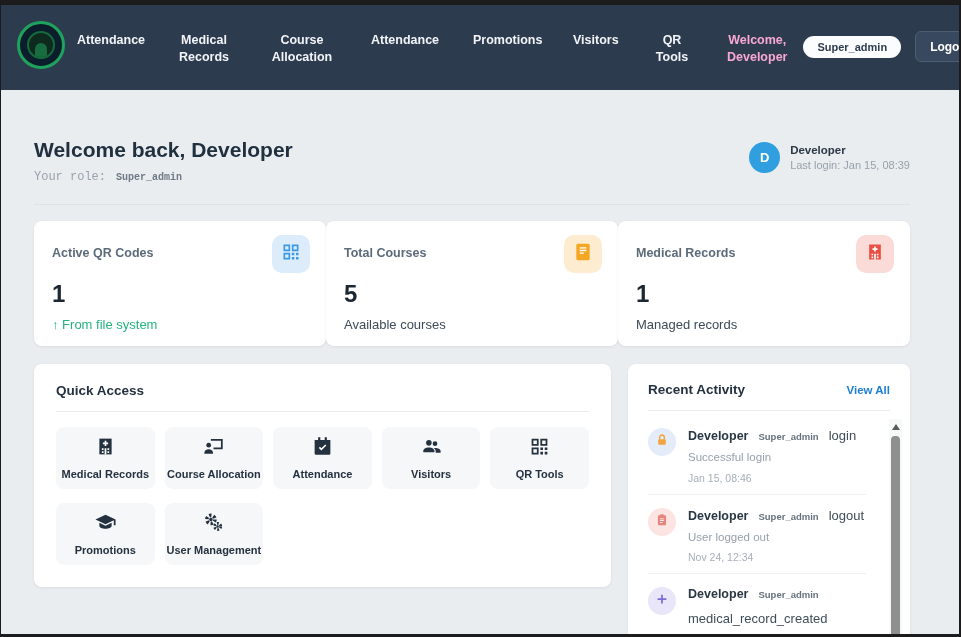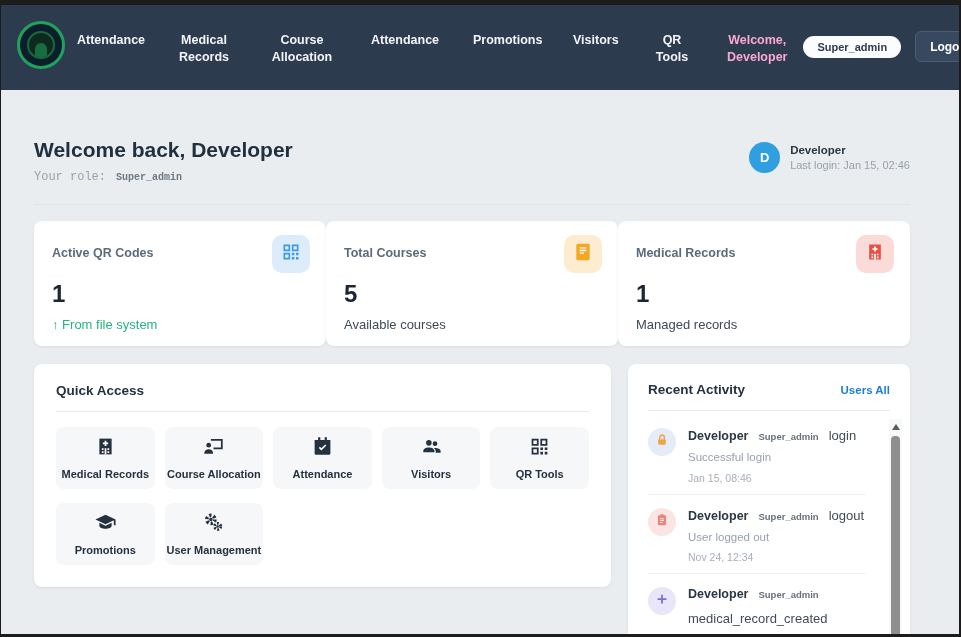--- a/index.html
+++ b/index.html
@@ -119,21 +119,21 @@
         <h1>Welcome back, Developer</h1>
         <div class="role-line">
           <span>Your role:</span>
           <span class="role-small">Super_admin</span>
         </div>
       </div>
       <div class="user-chip">
         <div class="avatar">D</div>
         <div>
           <div class="user-name">Developer</div>
-          <div class="user-login">Last login: Jan 15, 02:46</div>
+          <div class="user-login">Last login: Jan 15, 08:39</div>
         </div>
       </div>
     </section>
 
     <section class="stats-row">
 
       <div class="stat-card">
         <div class="stat-title">Active QR Codes</div>
         <div class="stat-iconbox" style="background: rgb(220, 236, 251); color: rgb(59, 154, 225);">
           <span>
@@ -255,21 +255,21 @@
             </span>
             <span class="qa-label">User Management</span>
           </div>
 
         </div>
       </div>
 
       <div class="panel recent-activity">
         <div class="ra-head">
           <span class="panel-title">Recent Activity</span>
-          <span class="view-all">Users All</span>
+          <span class="view-all">View All</span>
         </div>
 
         <div class="ra-list">
 
           <div class="ra-item">
             <div class="ra-iconcircle" style="background: rgb(228, 236, 249); color: rgb(242, 163, 60);">
               <span>
                 <svg viewBox="0 0 24 24" width="14" height="14">
                     <path fill="none" stroke="currentColor" stroke-width="2.4" d="M8 11V7.5a4 4 0 018 0V11"></path>
                     <rect x="5.5" y="10.5" width="13" height="9.5" rx="1.8" fill="currentColor"></rect>

